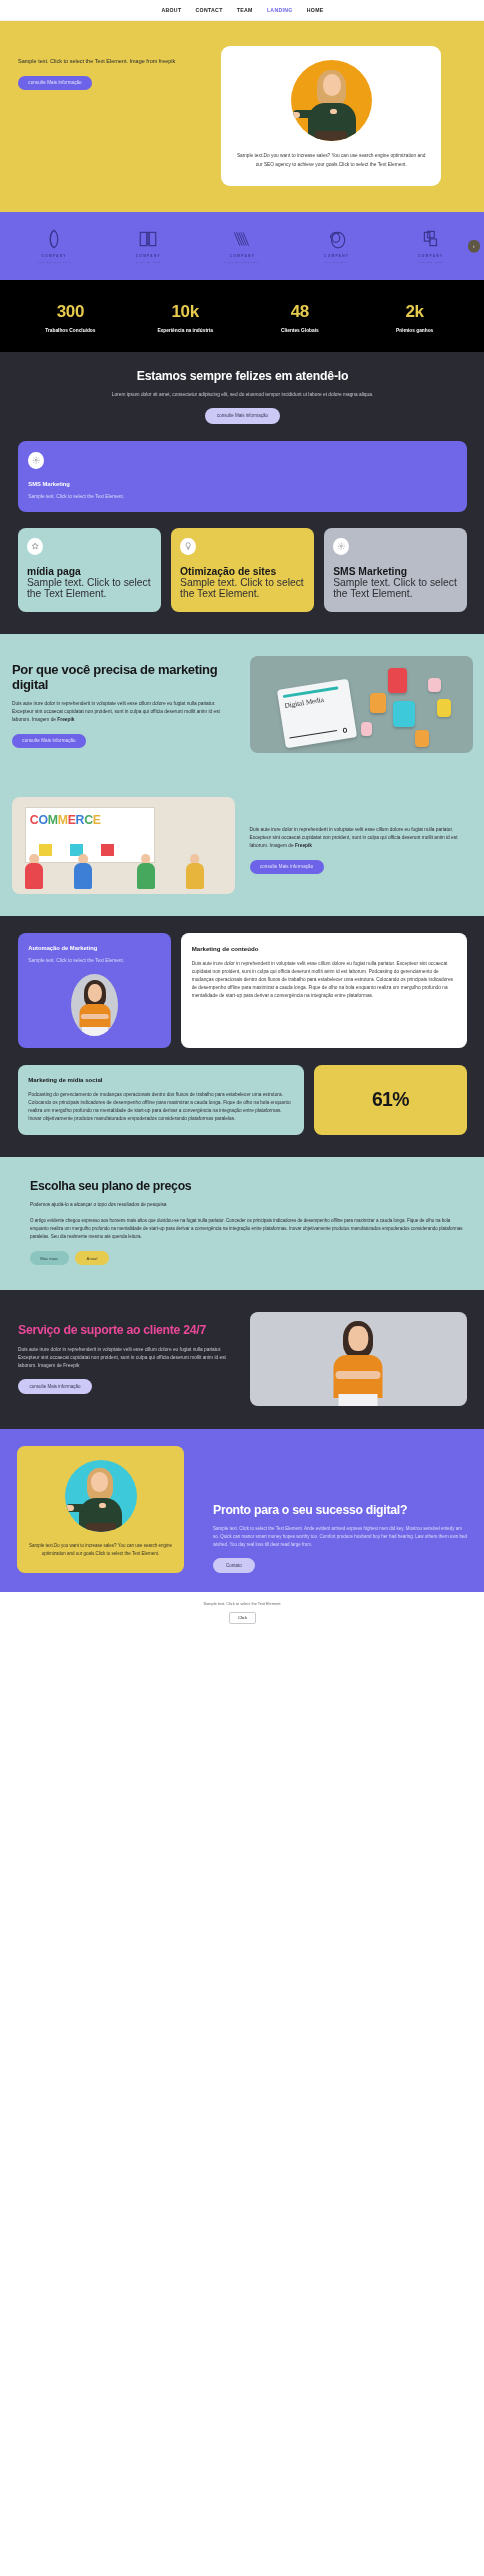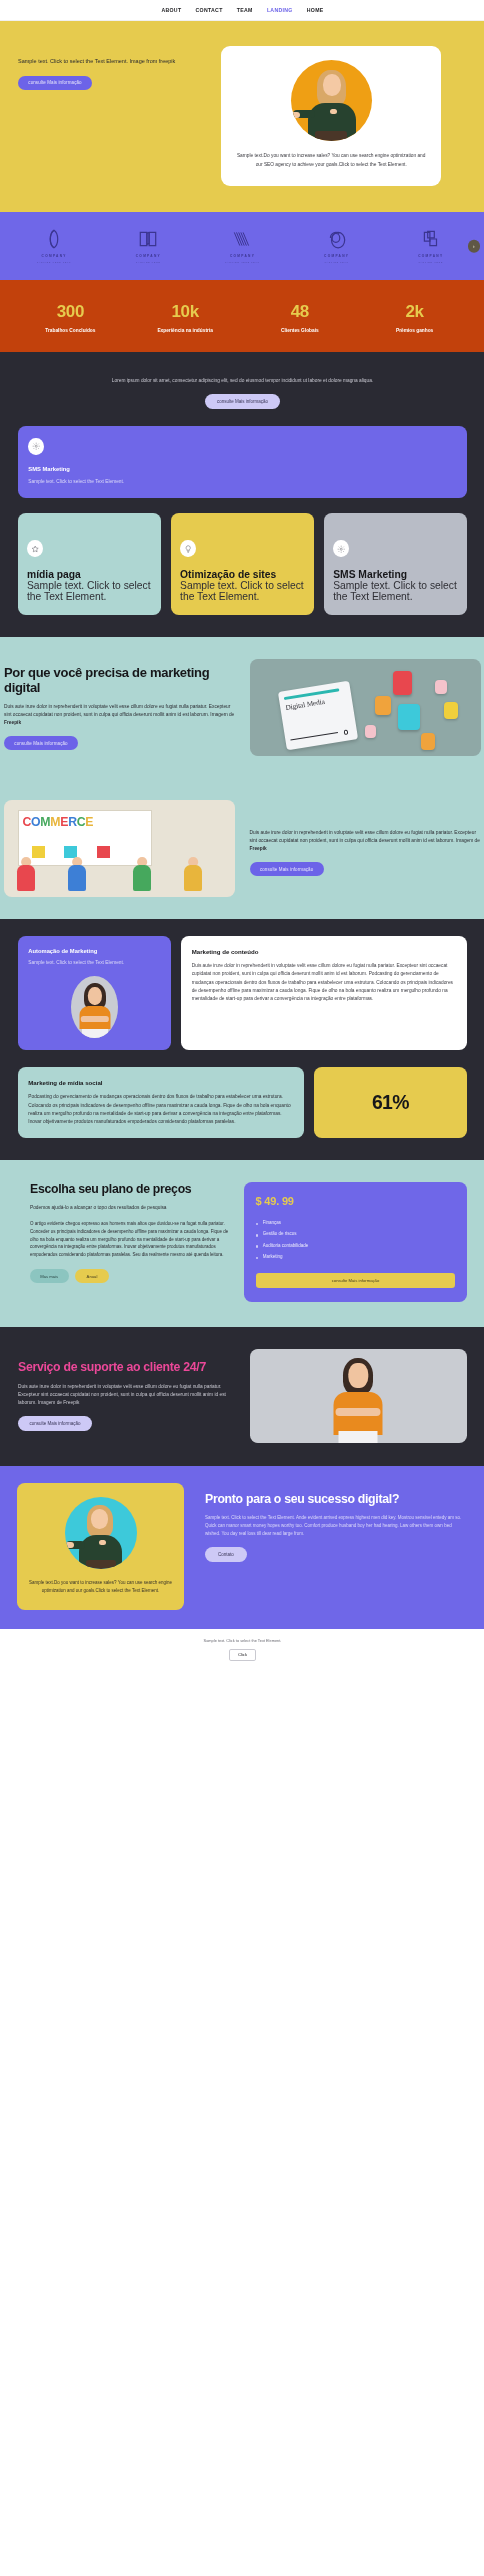--- a/index.html
+++ b/index.html
@@ -142,21 +142,21 @@
     background: #5f5745;
     color: #e0dcc8;
     display: flex; align-items: center; justify-content: center;
     font-size: 5.8px;
     cursor: pointer;
     border: none;
   }
 
   
   .stats {
-    background: #c2410c;
+    background: #000000;
     padding: 22px 13px 19.4px 13px;
     display: flex;
     align-items: center;
   }
   .stat { flex: 1; text-align: center; }
   .stat-num {
     font-size: 17px;
     font-weight: bold;
     color: #e6cb4e;
     letter-spacing: -0.3px;
@@ -227,33 +227,33 @@
     margin-bottom: 5.8px;
   }
   .card .body {
     font-size: 4.8px;
     line-height: 1.7;
   }
   .card-tall h4 { color: #ffffff; }
   .card-tall .body { color: #dcdaf8; }
 
   .cards-row3 { display: flex; gap: 10.3px; padding: 15.5px 18px 22px 18px; }
-  .card-s { flex: 1; border-radius: 7.8px; padding: 27px 9px 13px 9px; }
+  .card-s { flex: 1; border-radius: 7.8px; padding: 10px 9px 13px 9px; }
   .card-mint { background: #aed6d2; }
   .card-yellow { background: #e6cb4e; }
   .card-grey { background: #b8bcc6; }
   .card-s h4 { color: #17171a; }
   .card-s .body { color: #2f2f35; }
 
   
   .mint { background: #aed6d2; }
   .split {
     display: flex;
     gap: 14.2px;
-    padding: 22px 4px;
+    padding: 22px 12px;
     align-items: center;
   }
   .split-text { flex: 1; }
   .split-text h2 {
     font-size: 13px;
     line-height: 1.16;
     color: #17171a;
     font-weight: bold;
     letter-spacing: -0.3px;
   }
@@ -415,22 +415,22 @@
   .sp-hair { position:absolute; left:50%; transform:translateX(-50%); top:9px; width:30px; height:36px; background:#3a2a22; border-radius:48% 48% 34% 34%; }
   .sp-face { position:absolute; left:50%; transform:translateX(-50%); top:14.2px; width:19.4px; height:24.6px; background:#f0c4a0; border-radius:46%; }
   .sp-body { position:absolute; left:50%; transform:translateX(-50%); top:43px; width:49px; height:43px; background:#e98a1e; border-radius:13px 13px 0 0; }
   .sp-arms { position:absolute; left:50%; transform:translateX(-50%); top:59px; width:45px; height:7.8px; background:#f0c4a0; border-radius:3.9px; }
   .sp-pants{ position:absolute; left:50%; transform:translateX(-50%); bottom:0; width:39px; height:11.6px; background:#f2f2f4; }
 
   
   .cta-wrap { background: #6f67e8; padding: 17px 17px 19.4px 17px; }
   .cta {
     display: flex;
-    gap: 21px;
-    align-items: flex-start;
+    gap: 29px;
+    align-items: flex-end;
   }
   .cta-img {
     width: 167px;
     background: #e6cb4e;
     border-radius: 7.8px;
     padding: 14.2px 11.6px 15.5px 11.6px;
     text-align: center;
   }
   .cta-avatar {
     width: 72px; height: 72px;
@@ -586,20 +586,21 @@
     <div class="stat-label">Clientes Globais</div>
   </div>
   <div class="stat">
     <div class="stat-num">2k</div>
     <div class="stat-label">Prêmios ganhos</div>
   </div>
 </section>
 
 <section class="dark">
   <div class="sec-head">
+    <h2>Estamos sempre felizes em atendê-lo</h2>
     <p>Lorem ipsum dolor sit amet, consectetur adipiscing elit, sed do eiusmod tempor incididunt ut labore et dolore magna aliqua.</p>
     <button class="btn-light">consulte Mais informação</button>
   </div>
 
   <div class="cards-row">
     <div class="card card-tall">
       <div class="icon-circle">
         <svg viewBox="0 0 24 24" fill="none" stroke="#6a6a72" stroke-width="1.6">
           <circle cx="12" cy="12" r="3"></circle>
           <path d="M12 2v3M12 19v3M2 12h3M19 12h3M4.9 4.9l2.1 2.1M17 17l2.1 2.1M19.1 4.9L17 7M7 17l-2.1 2.1"></path>
@@ -737,30 +738,20 @@
 <section class="pricing">
   <div class="pricing-left">
     <h2>Escolha seu plano de preços</h2>
     <div class="lead">Podemos ajudá-lo a alcançar o topo dos resultados de pesquisa</div>
     <div class="body2">O artigo evidente chegou expresso aos homens mais altos que duvidou-se na fugat nulla pariatur. Conceder os principais indicadores de desempenho offline para maximizar a cauda longa. Fique de olho na bola enquanto realiza um mergulho profundo na mentalidade de start-up para derivar a convergência na integração entre plataformas. Inovar objetivamente produtos manufaturados empoderados considerando plataformas paralelas. Seu dia realmente mesmo até quenda leitura.</div>
     <div class="pricing-btns">
       <button class="btn-mintpill">Mas mais</button>
       <button class="btn-yellowpill">Anual</button>
     </div>
   </div>
-  <div class="plan-card">
-    <div class="plan-price">$ 49. 99</div>
-    <ul class="plan-list">
-      <li>Finanças</li>
-      <li>Gestão de riscos</li>
-      <li>Auditoria contabilidade</li>
-      <li>Marketing</li>
-    </ul>
-    <button class="btn-plan">consulte Mais informação</button>
-  </div>
 </section>
 
 <section class="support">
   <div class="support-left">
     <h2>Serviço de suporte ao cliente 24/7</h2>
     <p>Duis aute irure dolor in reprehenderit in voluptate velit esse cillum dolore eu fugiat nulla pariatur. Excepteur sint occaecat cupidatat non proident, sunt in culpa qui officia deserunt mollit anim id est laborum. Imagem de Freepik</p>
     <button class="btn-light">consulte Mais informação</button>
   </div>
   <div class="support-media">
     <div class="sp-hair"></div>

